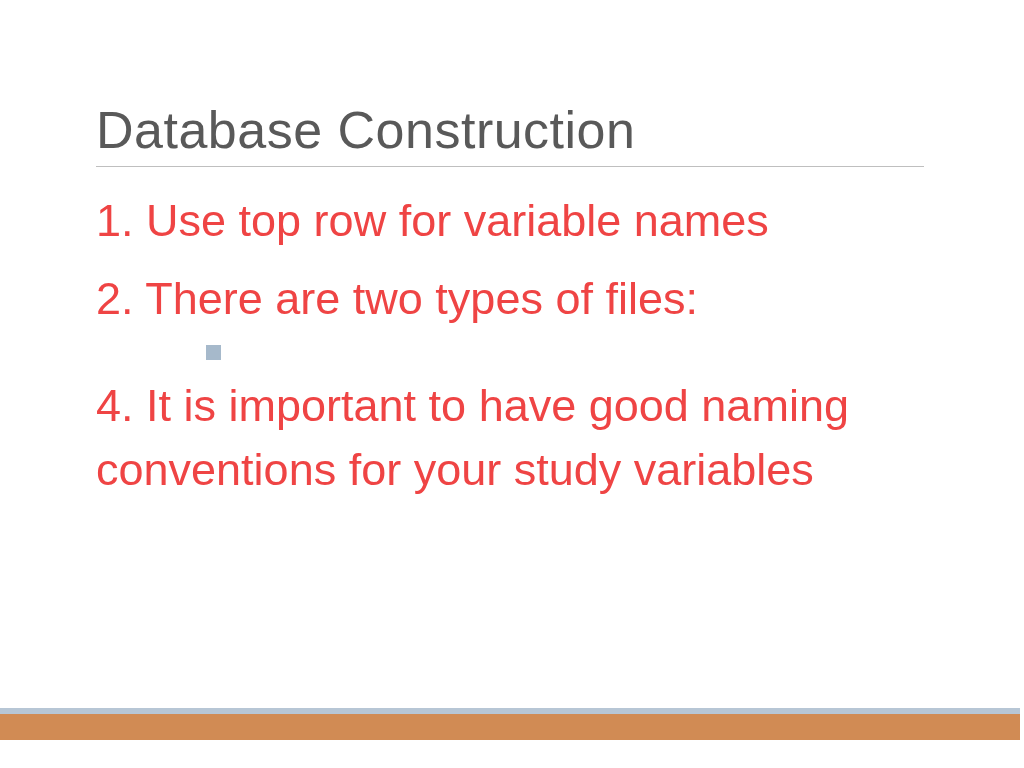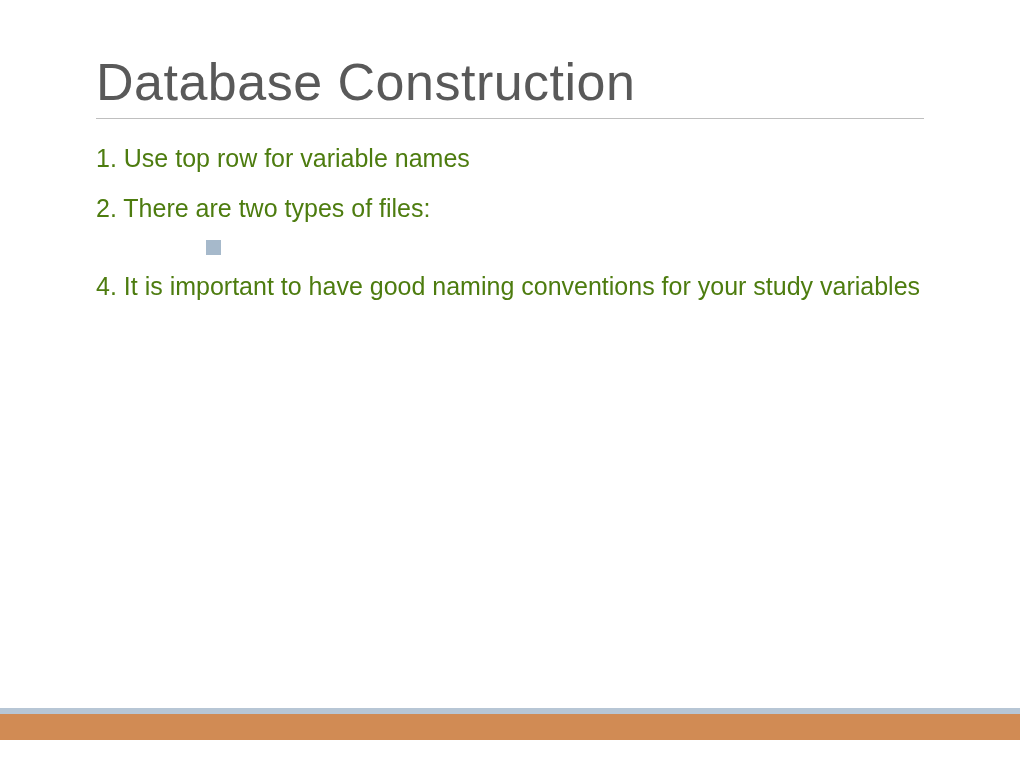--- a/index.html
+++ b/index.html
@@ -1,19 +1,19 @@
 <!DOCTYPE html>
 <html><head>
 <meta charset="utf-8">
 <style>
   * { margin: 0; padding: 0; box-sizing: border-box; }
   html, body { width: 1024px; height: 768px; font-family: "Segoe UI Light", "Segoe UI", "Helvetica Neue", Arial, sans-serif; background: #fff; color: #404040; overflow: hidden; }
-  .slide { position: relative; width: 1020px; height: 768px; padding: 52px 96px 0 96px; }
+  .slide { position: relative; width: 1020px; height: 768px; padding: 100px 96px 0 96px; }
   .title { font-size: 52px; font-weight: 300; color: #595959; letter-spacing: 0.5px; padding-bottom: 6px; border-bottom: 1px solid #bfbfbf; margin-bottom: 22px; }
-  .body { font-size: 25px; font-weight: 400; color: #4d7c0f; line-height: 1.42; }
+  .body { font-size: 45px; font-weight: 400; color: #ef4444; line-height: 1.42; }
   .item { margin-bottom: 14px; }
   .sublist { margin: 4px 0 14px 110px; }
   .subitem { display: flex; align-items: center; margin-bottom: 6px; }
   .bullet { display: inline-block; width: 15px; height: 15px; background: #a6b9cb; margin-right: 18px; flex-shrink: 0; }
   .footer { position: absolute; left: 0; bottom: 28px; width: 100%; }
   .bar-blue { height: 6px; background: #b7c6d5; }
   .bar-orange { height: 26px; background: #d18b54; }
 </style>
 </head>
 <body>

